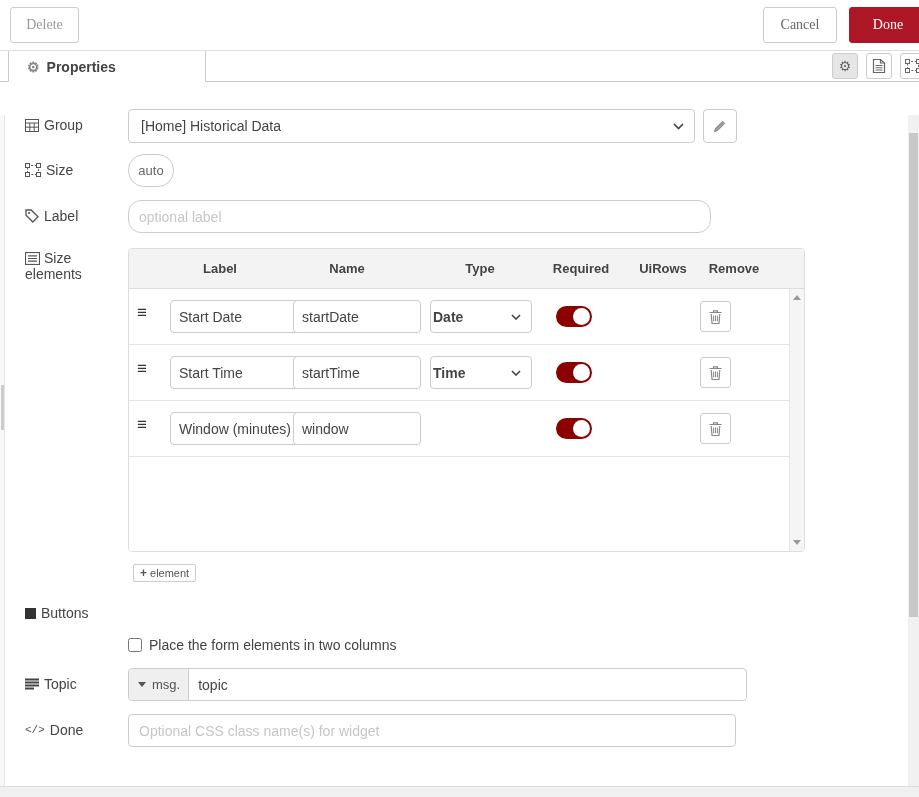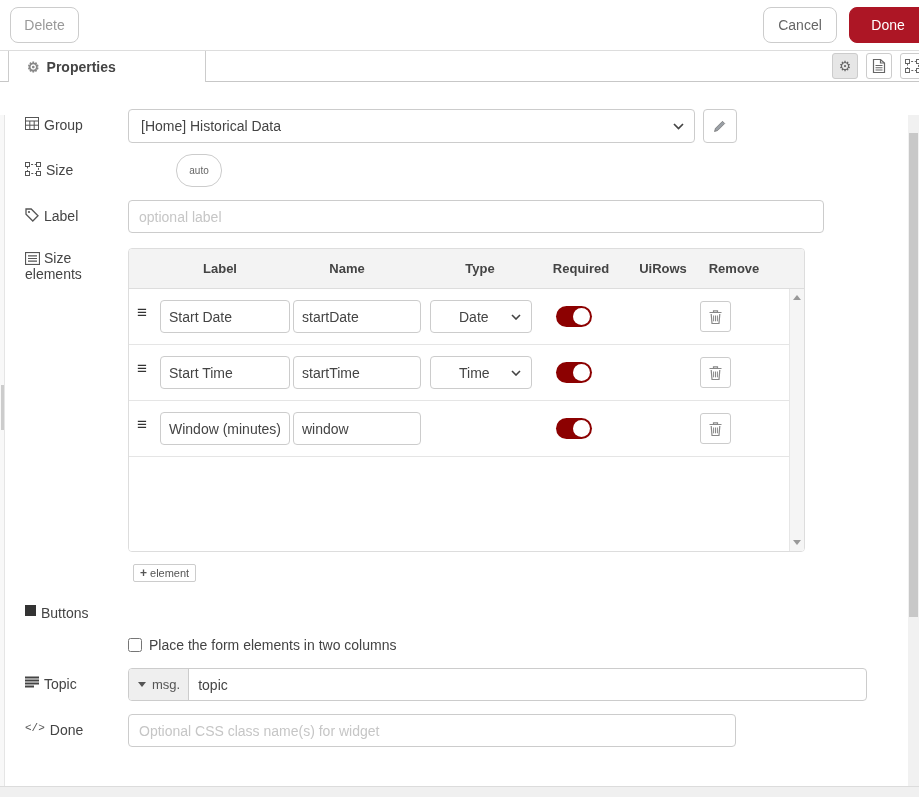--- a/index.html
+++ b/index.html
@@ -19,23 +19,23 @@
     display: flex; align-items: center;
     padding: 0 10px; font-weight: bold; font-size: 14px; color: #444;
   }
   
   .toolbar {
     height: 51px; background: #fff;
     border-bottom: 1px solid #ddd;
     display: flex; align-items: center; padding: 0 0 0 10px;
   }
   .btn {
-    height: 36px; border: 1px solid #ccc; border-radius: 8px;
+    height: 36px; border: 1px solid #ccc; border-radius: 3px;
     background: #fff; font-size: 14px; cursor: pointer;
-    font-family: Liberation Sans, sans-serif;
+    font-family: Liberation Serif, serif;
   }
   .btn-delete { width: 69px; color: #999; }
   .toolbar-spacer { flex: 1; }
   .btn-cancel { width: 74px; color: #666; margin-right: 12px; }
   .btn-done {
     width: 78px; color: #fff; background: #AD1625; border-color: #AD1625;
     margin-right: -8px;
   }
   
   .tab-bar { height: 31px; position: relative; border-bottom: 1px solid #c7c7c7; background:#fff; }
@@ -53,21 +53,21 @@
     cursor: pointer; color: #666; font-size: 14px; padding:0;
   }
   .tool-btn.active { background: #e6e6e6; }
   
   .content {
     position: relative; height: 671px; background: #fff;
     padding: 27px 0 0 25px; overflow: hidden;
   }
   .form-row { display: flex; align-items: flex-start; }
   .row-label {
-    width: 103px; flex: 0 0 103px; display: flex; align-items: flex-start;
+    width: 103px; flex: 0 0 103px; display: flex; align-items: center;
     gap: 5px; color: #444; font-size: 14px; padding-top: 8px;
   }
   .row-label.top { align-items: flex-start; padding-top: 2px; }
   .icon { display: inline-flex; flex: 0 0 auto; }
   .textbox {
     height: 33px; border: 1px solid #ccc; border-radius: 4px; background: #fff;
     font-size: 14px; color: #444; padding: 0 10px;
     font-family: "Liberation Sans", sans-serif;
   }
   .textbox::placeholder { color: #c6c6c6; opacity: 1; }
@@ -77,42 +77,41 @@
     cursor: pointer; color: #444;
   }
   .selectbox .chev { position: absolute; right: 10px; top: 50%; margin-top: -3px; }
   .sq-btn {
     width: 34px; height: 34px; border: 1px solid #ccc; border-radius: 4px;
     background: #fff; margin-left: 8px; display:flex; align-items:center; justify-content:center;
     cursor: pointer;
   }
   .auto-btn {
     width: 46px; height: 33px; border: 1px solid #ccc; border-radius: 16px;
-    background: #fff; color: #666; font-size: 10px; cursor: pointer;
+    background: #fff; color: #666; font-size: 13px; cursor: pointer;
     font-family: "Liberation Sans", sans-serif;
-    margin-left: 48px;
   }
   
   .fe-table { width: 677px; border: 1px solid #ddd; border-radius: 4px; overflow: hidden; }
   .fe-header {
     height: 40px; background: #f3f3f3; border-bottom: 1px solid #ddd;
     position: relative; font-weight: bold; font-size: 13px; color: #444;
   }
   .fe-header span { position: absolute; top: 12px; transform: translateX(-50%); white-space: nowrap; }
   .fe-body { position: relative; height: 262px; background: #fff; }
   .fe-rows { position: absolute; left: 0; right: 15px; top: 0; }
   .fe-row { position: relative; height: 56px; border-bottom: 1px solid #e5e5e5; }
   .drag-handle {
     position: absolute; left: 8px; top: 15px; font-size: 17px; font-weight: bold;
     color: #333; cursor: grab; line-height: 1;
   }
   .fe-input { position: absolute; top: 11px; height: 33px; }
-  .fe-label-input { left: 31px; width: 130px; padding: 4px 8px; }
+  .fe-label-input { left: 41px; width: 130px; padding: 4px 8px; }
   .fe-name-input { left: 164px; width: 128px; padding: 0 8px; }
-  .fe-type { position: absolute; left: 301px; top: 11px; width: 102px; height: 33px; padding-left: 28px; }
+  .fe-type { position: absolute; left: 301px; top: 11px; width: 102px; height: 33px; padding-left: 2px; font-weight: bold; }
   .toggle {
     position: absolute; left: 427px; top: 17px; width: 36px; height: 21px;
     border-radius: 11px; background: #8C0101; cursor: pointer;
   }
   .toggle .knob {
     position: absolute; right: 2px; top: 2px; width: 17px; height: 17px;
     border-radius: 50%; background: #fff;
   }
   .trash-btn {
     position: absolute; left: 571px; top: 12px; width: 31px; height: 31px;
@@ -136,21 +135,21 @@
   .add-el-btn .plus { font-weight: bold; font-size: 12px; }
   
   .buttons-ctrl { display: flex; align-items: center; }
   .thumb { margin-right: 5px; }
   .thumb.down svg { transform: rotate(180deg); }
   
   .checkbox-row { display: flex; align-items: center; gap: 7px; margin-left: 103px; }
   .checkbox-row input { width: 14px; height: 14px; cursor: pointer; }
   
   .typed-input {
-    display: flex; align-items: center; width: 739px; height: 33px;
+    display: flex; align-items: center; width: 619px; height: 33px;
     border: 1px solid #ccc; border-radius: 4px; background: #fff; overflow: hidden;
   }
   .ti-prefix {
     height: 100%; background: #efefef; border-right: 1px solid #ccc;
     display: flex; align-items: center; gap: 6px; padding: 0 8px 0 9px;
     color: #555; font-size: 13px; cursor: pointer;
   }
   .caret-down { width: 0; height: 0; border-left: 4px solid transparent;
     border-right: 4px solid transparent; border-top: 5px solid #555; }
   .ti-value { padding-left: 9px; color: #444; }
@@ -255,21 +254,21 @@
     <div class="form-row" style="margin-bottom:15px;">
       <div class="row-label">
         <span class="icon">
           <svg width="14" height="14" viewBox="0 0 14 14">
               <path d="M1 1h5.2L13 7.8 7.8 13 1 6.2z" fill="none" stroke="#555" stroke-width="1.3"></path>
               <circle cx="4" cy="4" r="1.1" fill="#555"></circle>
             </svg>
         </span>
         <span>Label</span>
       </div>
-      <input class="textbox" style="width: 696px;" type="text" placeholder="optional label">
+      <input class="textbox" style="width: 583px; border-radius: 13px;" type="text" placeholder="optional label">
     </div>
 
     <div class="form-row">
       <div class="row-label top">
         <div>
           <span class="icon" style="vertical-align:-2px;margin-right:4px;">
             <svg width="15" height="13" viewBox="0 0 15 13">
                 <rect x="0.5" y="0.5" width="14" height="12" fill="none" stroke="#555" stroke-width="1.2"></rect>
                 <path d="M3 3.8h9M3 6.5h9M3 9.2h9" stroke="#555" stroke-width="1.2"></path>
               </svg>

